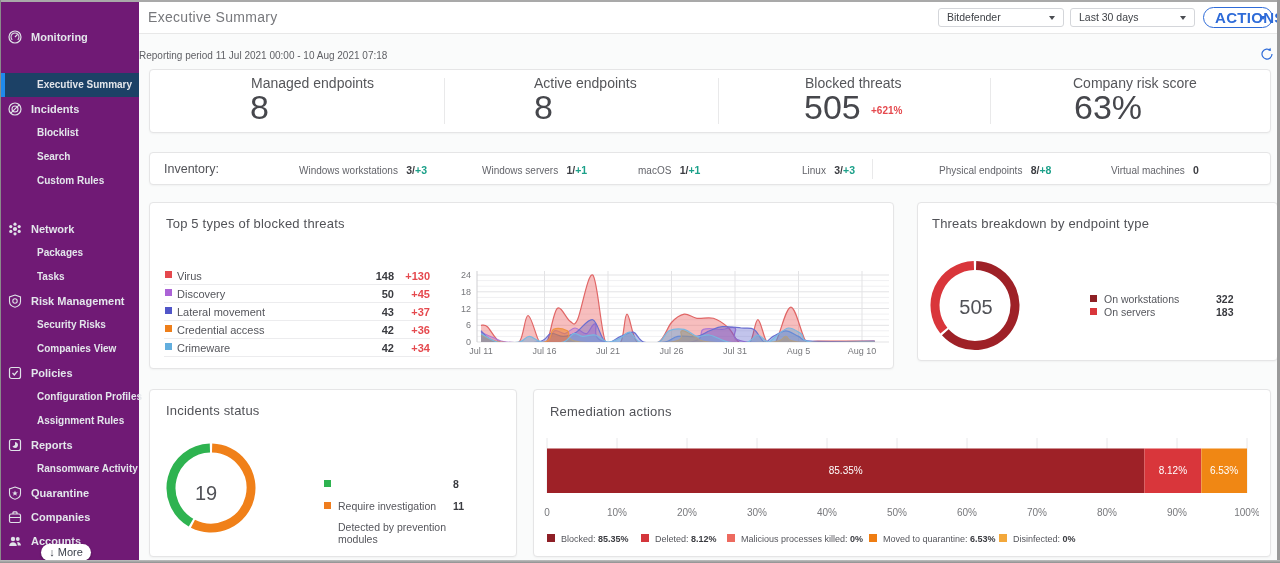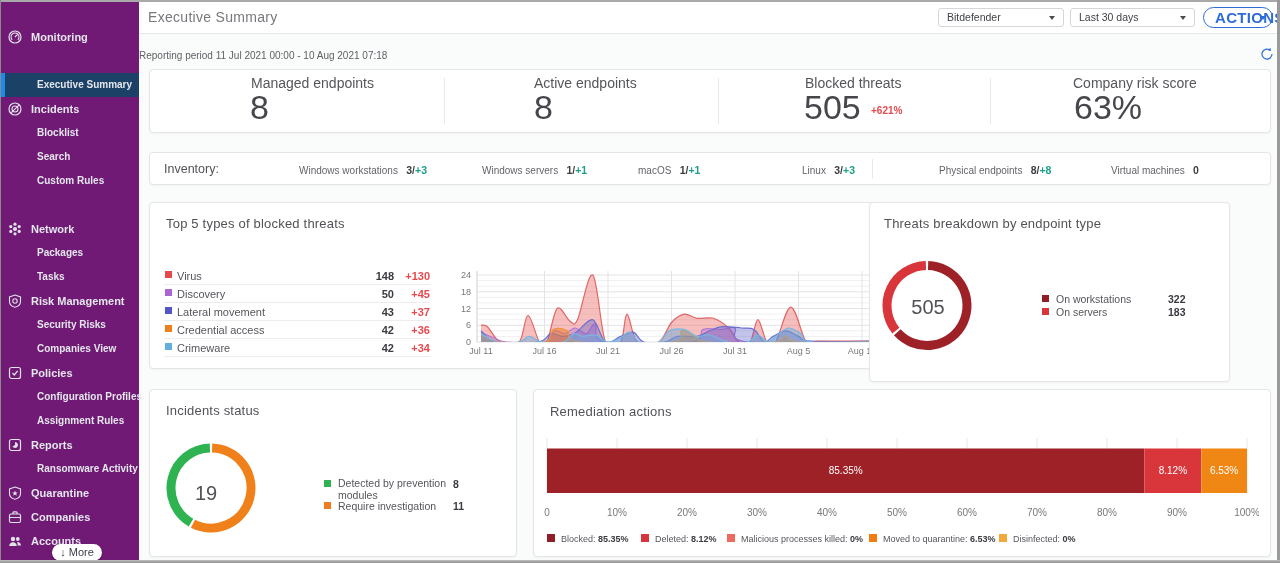--- a/index.html
+++ b/index.html
@@ -12,21 +12,21 @@
 .fb{position:absolute;left:0;bottom:0;width:1280px;height:3px;background:linear-gradient(#c0c0c0,#8f8f8f);}
 
 .sidebar{position:absolute;left:1px;top:2px;width:138px;height:559px;background:#701a75;z-index:5;}
 .mi{position:absolute;left:0;width:138px;height:24px;color:#e3e6eb;font-size:11px;font-weight:bold;line-height:24px;}
 .mi .ic{position:absolute;left:7px;top:5px;width:14px;height:14px;}
 .mi .tx{position:absolute;left:30px;top:0;white-space:nowrap;}
 .sub{font-size:10px;}
 .sub .tx{left:36px;}
 .active{background:#1c4166;}
 .active:before{content:"";position:absolute;left:0;top:0;width:4px;height:24px;background:#1f8aec;}
-.morebtn{position:absolute;left:52px;top:544px;width:50px;height:17px;background:#fff;border-radius:9px;color:#3a3f4a;font-size:11px;text-align:center;line-height:17px;z-index:6;box-shadow:0 1px 2px rgba(0,0,0,.4);}
+.morebtn{position:absolute;left:41px;top:544px;width:50px;height:17px;background:#fff;border-radius:9px;color:#3a3f4a;font-size:11px;text-align:center;line-height:17px;z-index:6;box-shadow:0 1px 2px rgba(0,0,0,.4);}
 
 .main{position:absolute;left:139px;top:2px;width:1138px;height:559px;background:#fafbfb;}
 .header{position:absolute;left:0;top:0;width:1138px;height:32px;background:#fff;border-bottom:1px solid #e8e8e8;}
 .title{position:absolute;left:9px;top:7px;font-size:14px;color:#77787c;letter-spacing:.3px;}
 .sel{position:absolute;top:6px;height:19px;border:1px solid #d4d6da;border-radius:3px;background:#fff;font-size:10.5px;color:#3f4247;line-height:17px;padding-left:8px;}
 .sel .arr{position:absolute;right:8px;top:7px;width:0;height:0;border-left:3.5px solid transparent;border-right:3.5px solid transparent;border-top:4px solid #4a4d52;}
 .actions{position:absolute;left:1064px;top:5px;width:70px;height:21px;border:1px solid #2e6bd8;border-radius:11px;color:#2e6bd8;font-size:15px;font-weight:bold;text-align:left;padding-left:11px;line-height:20px;letter-spacing:.3px;background:#fff;}
 .actions .arr{position:absolute;right:6px;top:8px;width:0;height:0;border-left:3.5px solid transparent;border-right:3.5px solid transparent;border-top:4px solid #2e6bd8;}
 .report{position:absolute;left:0;top:48px;width:1276px;font-size:10px;color:#606166;}
 .refresh{position:absolute;left:1121px;top:45px;width:14px;height:14px;}
@@ -282,21 +282,21 @@
             <path d="M41.0 67.8C43.5 69.7 46.7 77.1 56.2 79.0C65.8 80.9 89.0 80.4 98.2 79.0C107.3 77.6 106.6 71.6 110.8 70.6C115.1 69.7 119.3 73.7 123.5 73.4C127.8 73.2 131.4 72.0 136.3 69.2C141.1 66.4 147.9 55.1 152.8 56.7C157.6 58.3 160.8 76.2 165.5 79.0C170.1 81.8 176.0 75.0 180.7 73.4C185.4 71.8 189.6 68.3 193.4 69.2C197.2 70.2 198.3 77.4 203.6 79.0C208.9 80.6 219.4 79.9 225.1 79.0C230.9 78.1 232.6 74.3 237.8 73.4C243.1 72.5 251.6 74.3 256.9 73.4C262.2 72.5 265.4 69.5 269.6 67.8C273.8 66.2 277.0 64.1 282.3 63.7C287.6 63.2 296.1 64.6 301.3 65.0C306.6 65.5 310.2 64.1 314.1 66.4C317.9 68.8 321.0 77.8 324.2 79.0C327.4 80.2 329.5 75.3 333.1 73.4C336.7 71.6 341.6 67.8 345.8 67.8C350.0 67.8 354.3 71.7 358.5 73.4C362.7 75.1 358.5 77.4 371.2 78.2C383.9 79.0 424.1 78.2 434.7 78.2L434.7 79L41.0 79Z" fill="rgba(81,86,200,0.35)" stroke="none"></path>
             <path d="M41.0 67.8C43.5 69.7 46.7 77.1 56.2 79.0C65.8 80.9 89.0 80.4 98.2 79.0C107.3 77.6 106.6 71.6 110.8 70.6C115.1 69.7 119.3 73.7 123.5 73.4C127.8 73.2 131.4 72.0 136.3 69.2C141.1 66.4 147.9 55.1 152.8 56.7C157.6 58.3 160.8 76.2 165.5 79.0C170.1 81.8 176.0 75.0 180.7 73.4C185.4 71.8 189.6 68.3 193.4 69.2C197.2 70.2 198.3 77.4 203.6 79.0C208.9 80.6 219.4 79.9 225.1 79.0C230.9 78.1 232.6 74.3 237.8 73.4C243.1 72.5 251.6 74.3 256.9 73.4C262.2 72.5 265.4 69.5 269.6 67.8C273.8 66.2 277.0 64.1 282.3 63.7C287.6 63.2 296.1 64.6 301.3 65.0C306.6 65.5 310.2 64.1 314.1 66.4C317.9 68.8 321.0 77.8 324.2 79.0C327.4 80.2 329.5 75.3 333.1 73.4C336.7 71.6 341.6 67.8 345.8 67.8C350.0 67.8 354.3 71.7 358.5 73.4C362.7 75.1 358.5 77.4 371.2 78.2C383.9 79.0 424.1 78.2 434.7 78.2" fill="none" stroke="#6a6fd0" stroke-width="1.2"></path>
             <path d="M41.0 72.0C44.2 73.2 49.5 77.8 60.0 79.0C70.6 80.2 95.6 81.1 104.5 79.0C113.4 76.9 109.6 68.3 113.4 66.4C117.2 64.6 122.9 65.7 127.4 67.8C131.8 69.9 122.7 77.1 140.1 79.0C157.4 80.9 214.6 80.9 231.5 79.0C248.4 77.1 237.8 68.8 241.7 67.8C245.5 66.9 249.7 71.6 254.4 73.4C259.0 75.3 256.5 78.1 269.6 79.0C282.7 79.9 320.4 79.9 333.1 79.0C345.8 78.1 341.6 73.4 345.8 73.4C350.0 73.4 343.7 78.1 358.5 79.0C373.3 79.9 422.0 79.0 434.7 79.0L434.7 79L41.0 79Z" fill="rgba(238,127,27,0.5)" stroke="none"></path>
             <path d="M41.0 72.0C44.2 73.2 49.5 77.8 60.0 79.0C70.6 80.2 95.6 81.1 104.5 79.0C113.4 76.9 109.6 68.3 113.4 66.4C117.2 64.6 122.9 65.7 127.4 67.8C131.8 69.9 122.7 77.1 140.1 79.0C157.4 80.9 214.6 80.9 231.5 79.0C248.4 77.1 237.8 68.8 241.7 67.8C245.5 66.9 249.7 71.6 254.4 73.4C259.0 75.3 256.5 78.1 269.6 79.0C282.7 79.9 320.4 79.9 333.1 79.0C345.8 78.1 341.6 73.4 345.8 73.4C350.0 73.4 343.7 78.1 358.5 79.0C373.3 79.9 422.0 79.0 434.7 79.0" fill="none" stroke="#ee9344" stroke-width="1.2"></path>
             <path d="M41.0 70.6C43.8 72.0 51.2 77.6 57.5 79.0C63.9 80.4 73.8 79.9 79.1 79.0C84.4 78.1 85.4 73.4 89.3 73.4C93.1 73.4 96.2 78.1 102.0 79.0C107.7 79.9 118.3 80.4 123.5 79.0C128.8 77.6 130.5 71.6 133.7 70.6C136.9 69.7 139.0 73.2 142.6 73.4C146.2 73.7 151.1 71.1 155.3 72.0C159.5 73.0 163.8 78.5 168.0 79.0C172.2 79.5 177.1 76.4 180.7 74.8C184.3 73.2 186.4 68.5 189.6 69.2C192.8 69.9 194.9 77.4 199.8 79.0C204.6 80.6 213.9 80.9 218.8 79.0C223.7 77.1 224.7 69.9 229.0 67.8C233.2 65.7 239.5 65.5 244.2 66.4C248.9 67.4 252.7 72.5 256.9 73.4C261.1 74.4 264.3 71.1 269.6 72.0C274.9 73.0 282.3 77.8 288.6 79.0C295.0 80.2 302.8 80.2 307.7 79.0C312.6 77.8 314.5 72.0 317.9 72.0C321.2 72.0 325.1 78.8 328.0 79.0C331.0 79.2 332.3 75.7 335.6 73.4C339.0 71.1 344.1 65.5 348.3 65.0C352.6 64.6 357.2 68.3 361.0 70.6C364.8 73.0 358.9 77.6 371.2 79.0C383.5 80.4 424.1 79.0 434.7 79.0L434.7 79L41.0 79Z" fill="rgba(98,174,222,0.45)" stroke="none"></path>
             <path d="M41.0 70.6C43.8 72.0 51.2 77.6 57.5 79.0C63.9 80.4 73.8 79.9 79.1 79.0C84.4 78.1 85.4 73.4 89.3 73.4C93.1 73.4 96.2 78.1 102.0 79.0C107.7 79.9 118.3 80.4 123.5 79.0C128.8 77.6 130.5 71.6 133.7 70.6C136.9 69.7 139.0 73.2 142.6 73.4C146.2 73.7 151.1 71.1 155.3 72.0C159.5 73.0 163.8 78.5 168.0 79.0C172.2 79.5 177.1 76.4 180.7 74.8C184.3 73.2 186.4 68.5 189.6 69.2C192.8 69.9 194.9 77.4 199.8 79.0C204.6 80.6 213.9 80.9 218.8 79.0C223.7 77.1 224.7 69.9 229.0 67.8C233.2 65.7 239.5 65.5 244.2 66.4C248.9 67.4 252.7 72.5 256.9 73.4C261.1 74.4 264.3 71.1 269.6 72.0C274.9 73.0 282.3 77.8 288.6 79.0C295.0 80.2 302.8 80.2 307.7 79.0C312.6 77.8 314.5 72.0 317.9 72.0C321.2 72.0 325.1 78.8 328.0 79.0C331.0 79.2 332.3 75.7 335.6 73.4C339.0 71.1 344.1 65.5 348.3 65.0C352.6 64.6 357.2 68.3 361.0 70.6C364.8 73.0 358.9 77.6 371.2 79.0C383.5 80.4 424.1 79.0 434.7 79.0" fill="none" stroke="#79b7e0" stroke-width="1.2"></path>
           </g>
         </svg></div>
   </div>
 
-  <div class="card" style="left:730px;top:200px;width:361px;height:180px;">
+  <div class="card" style="left:778px;top:200px;width:361px;height:159px;">
     <div class="ctitle" style="left:14px;top:13px;">Threats breakdown by endpoint type</div>
     <div style="position:absolute;left:7px;top:54px;width:100px;height:100px;"><svg width="100" height="100" viewBox="0 0 100 100">
           <path d="M51.10 8.52A40 40 0 1 1 20.29 75.28" fill="none" stroke="#9e2127" stroke-width="9"></path>
           <path d="M18.86 73.61A40 40 0 0 1 48.90 8.52" fill="none" stroke="#d9363b" stroke-width="9"></path>
         </svg></div>
     <div class="dcenter" style="left:28px;top:93px;width:60px;">505</div>
     <div class="leg2" style="left:172px;top:90px;">
         <span class="sq" style="background:#8e2025;"></span>
         <span class="nm">On workstations</span>
         <span class="val" style="left:126px;">322</span>
@@ -310,21 +310,21 @@
 
   <div class="card" style="left:10px;top:387px;width:368px;height:168px;">
     <div class="ctitle" style="left:16px;top:13px;">Incidents status</div>
     <div style="position:absolute;left:11px;top:48px;width:100px;height:100px;"><svg width="100" height="100" viewBox="0 0 100 100">
           <path d="M51.10 10.02A40 40 0 1 1 31.94 85.69" fill="none" stroke="#f08019" stroke-width="9"></path>
           <path d="M30.00 84.64A40 40 0 0 1 48.90 10.02" fill="none" stroke="#2eb350" stroke-width="9"></path>
         </svg></div>
     <div class="dcenter" style="left:26px;top:92px;width:60px;">19</div>
     <div class="leg2" style="left:174px;top:88px;width:180px;">
         <span class="sq" style="background:#2eb350;"></span>
-        <span class="nm" style="width:125px;display:block;line-height:11.5px;">Detected by prevention modules</span>
+        <span class="nm" style="width:125px;display:block;line-height:11.5px;margin-top:44px;">Detected by prevention modules</span>
         <span class="val" style="left:129px;">8</span>
       </div>
     <div class="leg2" style="left:174px;top:110px;">
         <span class="sq" style="background:#ef7d1e;"></span>
         <span class="nm">Require investigation</span>
         <span class="val" style="left:129px;">11</span>
       </div>
   </div>
 
   <div class="card" style="left:394px;top:387px;width:738px;height:168px;">

